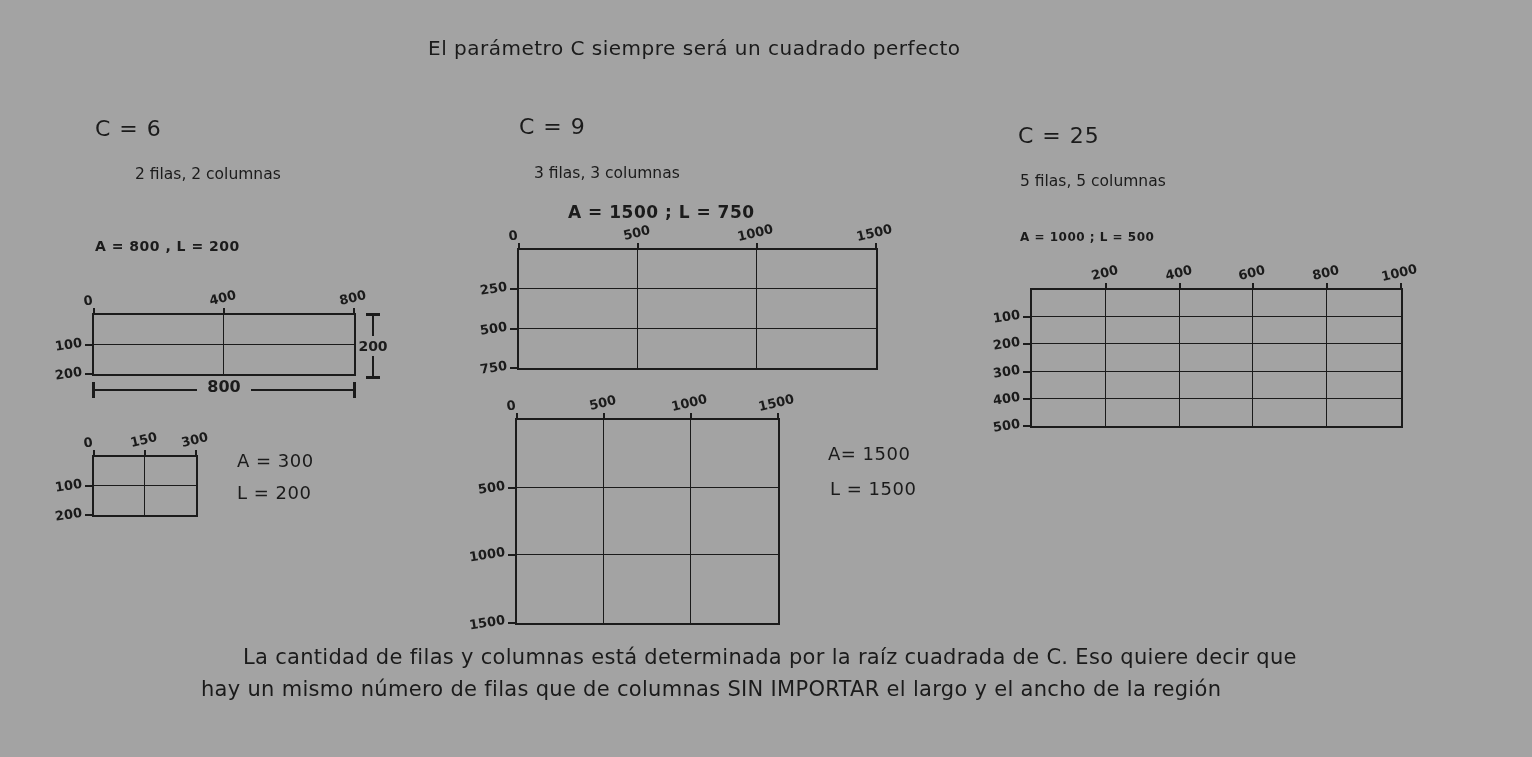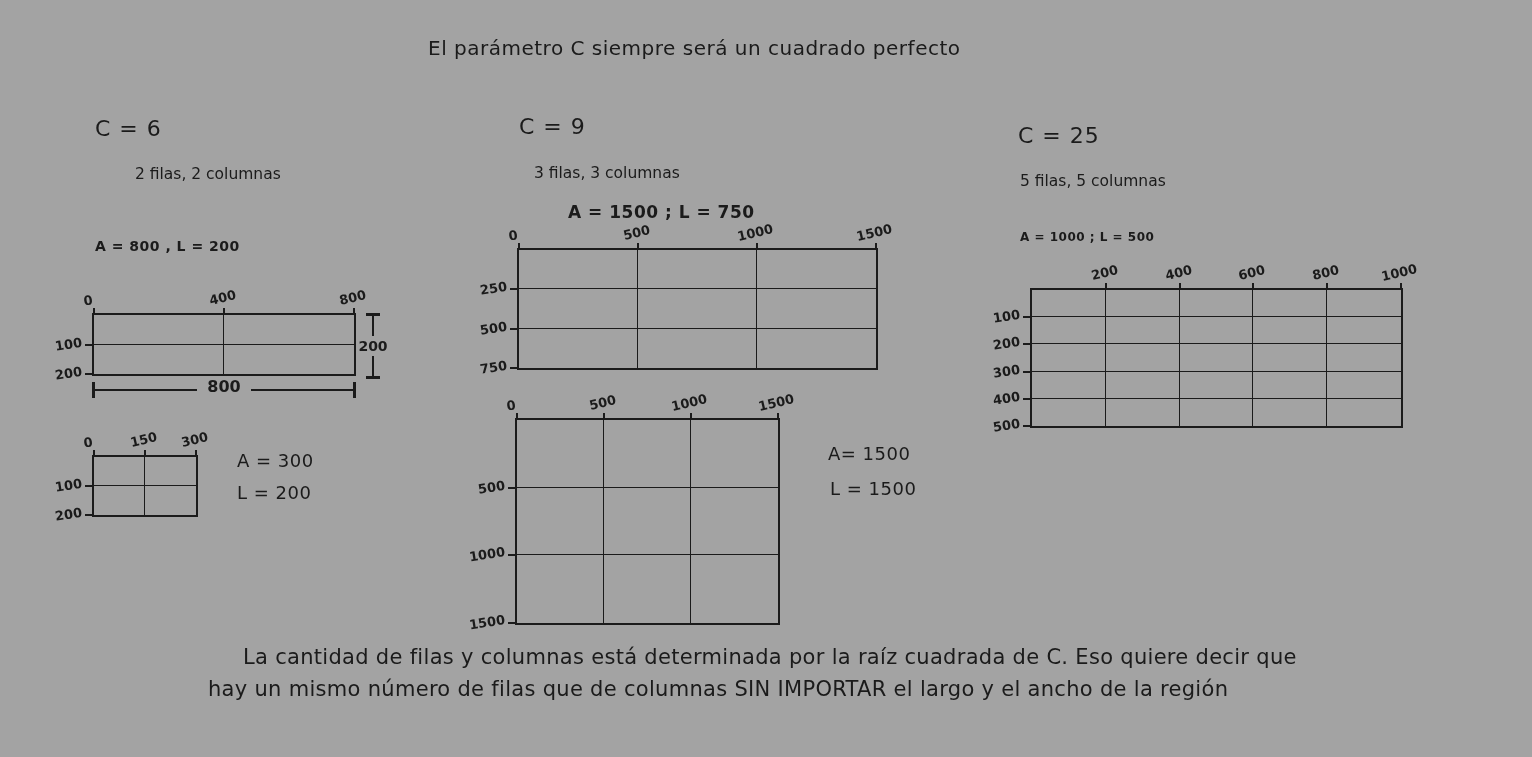--- a/index.html
+++ b/index.html
@@ -234,15 +234,15 @@
       <div class="ytickmark" style="top: 40%;"></div>
       <div class="ytick" style="top: 60%;">300</div>
       <div class="ytickmark" style="top: 60%;"></div>
       <div class="ytick" style="top: 80%;">400</div>
       <div class="ytickmark" style="top: 80%;"></div>
       <div class="ytick" style="top: 100%;">500</div>
       <div class="ytickmark" style="top: 100%;"></div>
     </div>
 
   <div class="footer-line" style="left:213px; top:645px;margin-left:30px;">La cantidad de filas y columnas está determinada por la raíz cuadrada de C. Eso quiere decir que</div>
-  <div class="footer-line" style="left:208px; top:677px;">hay un mismo número de filas que de columnas SIN IMPORTAR el largo y el ancho de la región</div>
+  <div class="footer-line" style="left:201px; top:677px;">hay un mismo número de filas que de columnas SIN IMPORTAR el largo y el ancho de la región</div>
 
 </div>
 
 </body></html>

